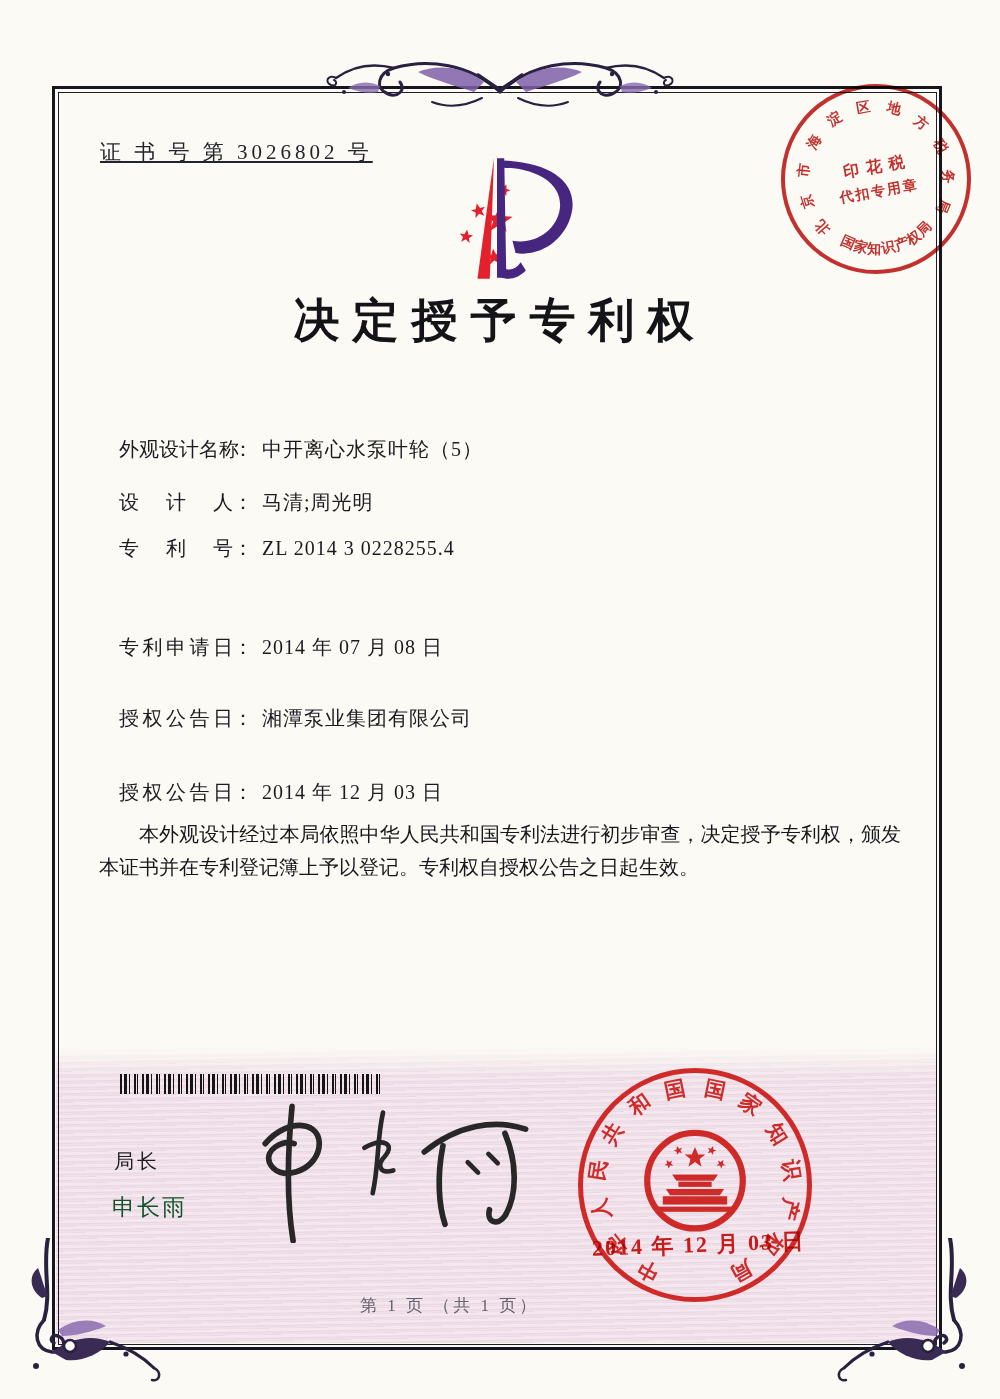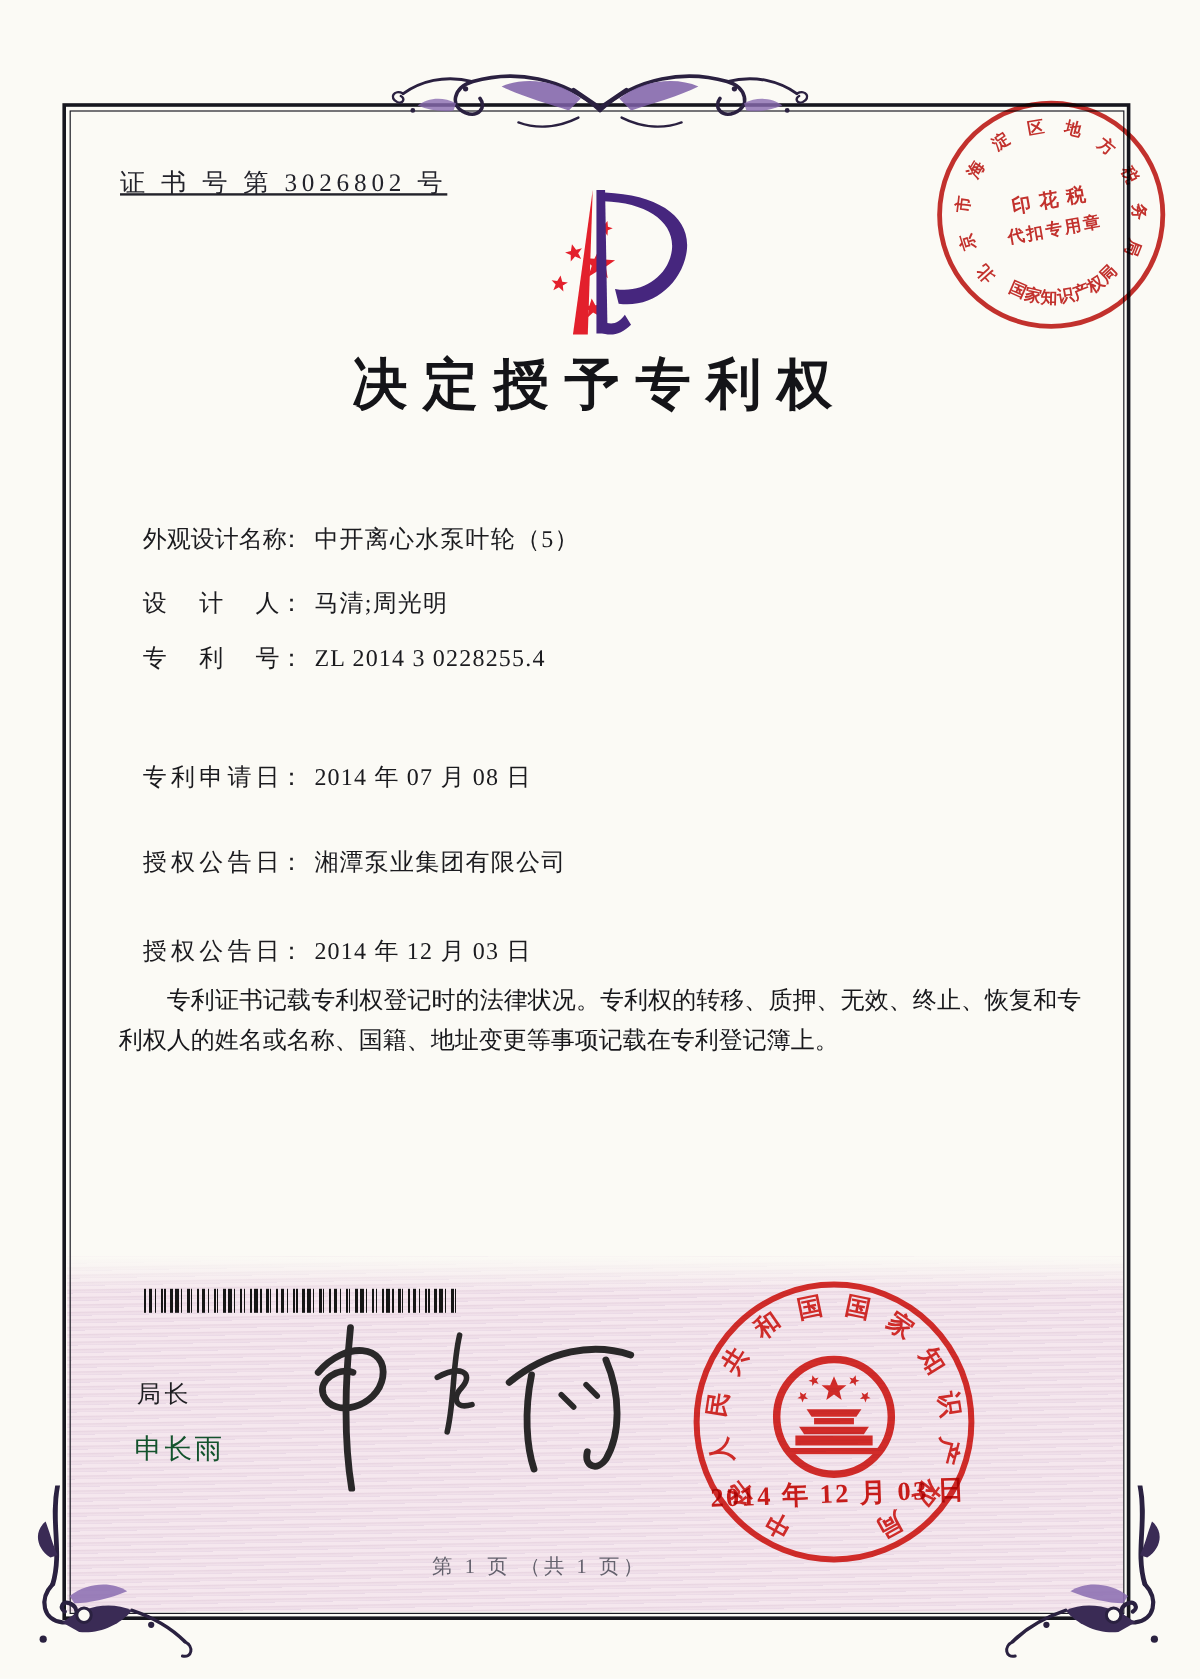--- a/index.html
+++ b/index.html
@@ -161,21 +161,21 @@
   <span class="fLabel">专利申请日</span><span class="fColon">：</span><span class="fValue">2014 年 07 月 08 日</span>
 </div>
 <div class="fRow" style="top:705px">
   <span class="fLabel">授权公告日</span><span class="fColon">：</span><span class="fValue">湘潭泵业集团有限公司</span>
 </div>
 <div class="fRow" style="top:779px">
   <span class="fLabel">授权公告日</span><span class="fColon">：</span><span class="fValue">2014 年 12 月 03 日</span>
 </div>
 
 <div class="body-text">
-  <p>专利证书记载专利权登记时的法律状况。专利权的转移、质押、无效、终止、恢复和专利权人的姓名或名称、国籍、地址变更等事项记载在专利登记簿上。</p>
+  <p>本外观设计经过本局依照中华人民共和国专利法进行初步审查，决定授予专利权，颁发本证书并在专利登记簿上予以登记。专利权自授权公告之日起生效。</p>
 </div>
 
 <div class="barcode"></div>
 
 <div class="sig-title">局长</div>
 <div class="sig-name">申长雨</div>
 <svg class="sig-hand" viewBox="0 0 300 140">
   <g fill="none" stroke="#181818" stroke-width="5.5" stroke-linecap="round" opacity=".92">
     <path d="M36,44 C58,18 92,22 88,48 C84,72 48,82 40,62 C36,50 52,40 64,44"></path>
     <path d="M62,8 C58,48 56,95 63,138"></path>

